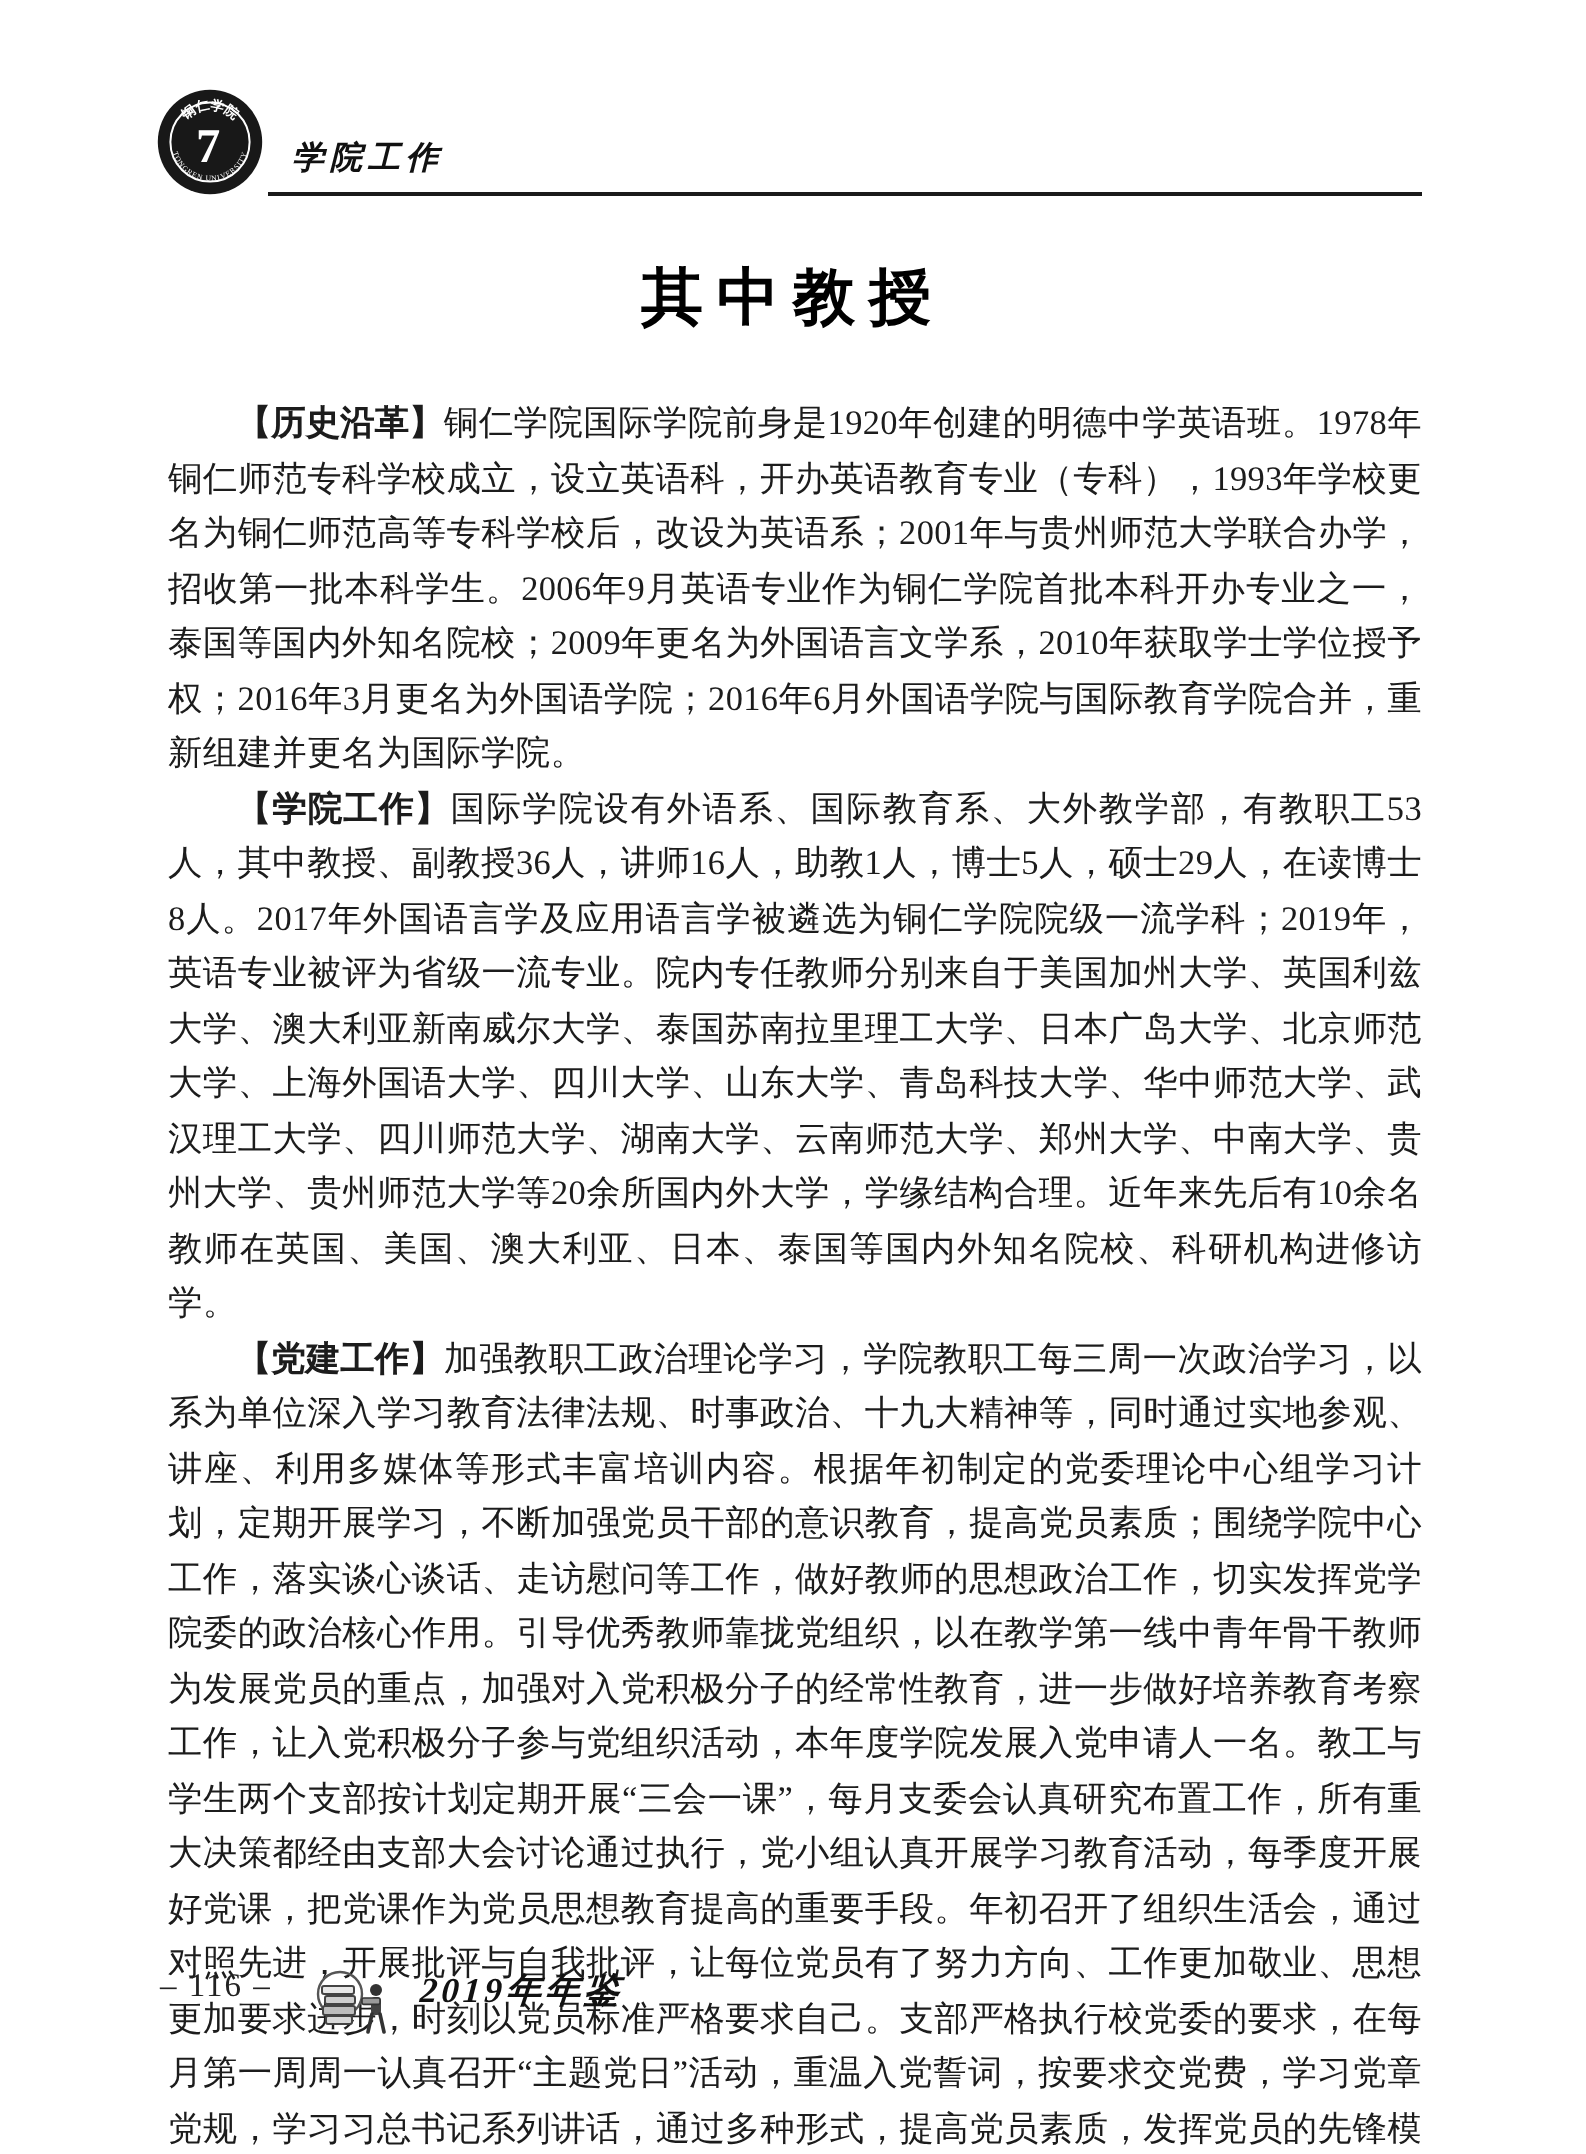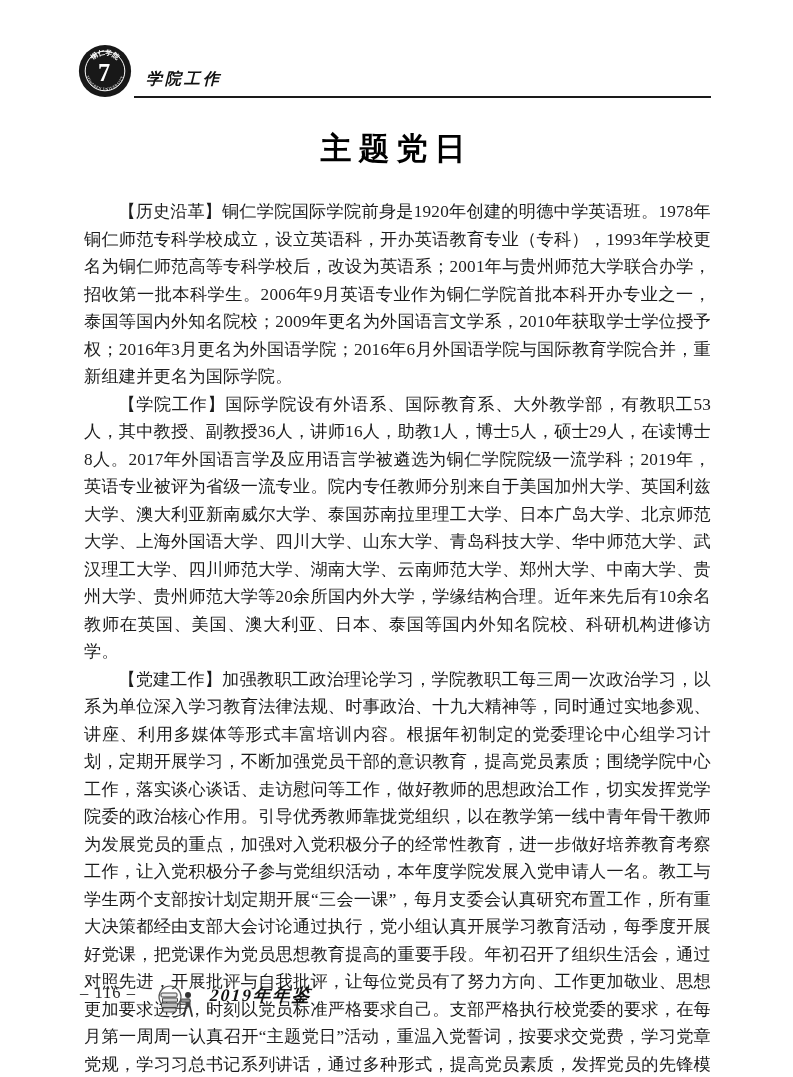--- a/index.html
+++ b/index.html
@@ -45,21 +45,21 @@
     margin: 0;
     font-size: 17.2px;
     line-height: 27.5px;
     text-align: justify;
     text-indent: 2em;
     letter-spacing: 0.2px;
     color: #1c1c1c;
   }
   .para-label {
     font-family: "Liberation Sans", sans-serif;
-    font-weight: 400;
+    font-weight: 700;
     letter-spacing: 0;
   }
 
   
   .footer {
     position: absolute; top: 983px; left: 80px;
     display: flex; align-items: flex-start;
     height: 42px;
   }
   .page-number {
@@ -88,21 +88,21 @@
       <text font-size="4.2" fill="#ffffff" letter-spacing="0.5">
         <textPath href="#arcBot" startOffset="50%" text-anchor="middle">TONGREN UNIVERSITY</textPath>
       </text>
       <text x="29" y="41" font-size="27" font-weight="bold" fill="#ffffff" text-anchor="middle" font-family="Liberation Serif, serif">7</text>
     </svg>
   </div>
   <div class="section-label">学院工作</div>
 </div>
 <div class="header-rule"></div>
 
-<h1 class="page-title">主题党日</h1>
+<h1 class="page-title">其中教授</h1>
 
 <div class="article">
   <p><span class="para-label">【历史沿革】</span><span>铜仁学院国际学院前身是1920年创建的明德中学英语班。1978年铜仁师范专科学校成立，设立英语科，开办英语教育专业（专科），1993年学校更名为铜仁师范高等专科学校后，改设为英语系；2001年与贵州师范大学联合办学，招收第一批本科学生。2006年9月英语专业作为铜仁学院首批本科开办专业之一，泰国等国内外知名院校；2009年更名为外国语言文学系，2010年获取学士学位授予权；2016年3月更名为外国语学院；2016年6月外国语学院与国际教育学院合并，重新组建并更名为国际学院。</span></p>
   <p><span class="para-label">【学院工作】</span><span>国际学院设有外语系、国际教育系、大外教学部，有教职工53人，其中教授、副教授36人，讲师16人，助教1人，博士5人，硕士29人，在读博士8人。2017年外国语言学及应用语言学被遴选为铜仁学院院级一流学科；2019年，英语专业被评为省级一流专业。院内专任教师分别来自于美国加州大学、英国利兹大学、澳大利亚新南威尔大学、泰国苏南拉里理工大学、日本广岛大学、北京师范大学、上海外国语大学、四川大学、山东大学、青岛科技大学、华中师范大学、武汉理工大学、四川师范大学、湖南大学、云南师范大学、郑州大学、中南大学、贵州大学、贵州师范大学等20余所国内外大学，学缘结构合理。近年来先后有10余名教师在英国、美国、澳大利亚、日本、泰国等国内外知名院校、科研机构进修访学。</span></p>
   <p><span class="para-label">【党建工作】</span><span>加强教职工政治理论学习，学院教职工每三周一次政治学习，以系为单位深入学习教育法律法规、时事政治、十九大精神等，同时通过实地参观、讲座、利用多媒体等形式丰富培训内容。根据年初制定的党委理论中心组学习计划，定期开展学习，不断加强党员干部的意识教育，提高党员素质；围绕学院中心工作，落实谈心谈话、走访慰问等工作，做好教师的思想政治工作，切实发挥党学院委的政治核心作用。引导优秀教师靠拢党组织，以在教学第一线中青年骨干教师为发展党员的重点，加强对入党积极分子的经常性教育，进一步做好培养教育考察工作，让入党积极分子参与党组织活动，本年度学院发展入党申请人一名。教工与学生两个支部按计划定期开展“三会一课”，每月支委会认真研究布置工作，所有重大决策都经由支部大会讨论通过执行，党小组认真开展学习教育活动，每季度开展好党课，把党课作为党员思想教育提高的重要手段。年初召开了组织生活会，通过对照先进，开展批评与自我批评，让每位党员有了努力方向、工作更加敬业、思想更加要求进步，时刻以党员标准严格要求自己。支部严格执行校党委的要求，在每月第一周周一认真召开“主题党日”活动，重温入党誓词，按要求交党费，学习党章党规，学习习总书记系列讲话，通过多种形式，提高党员素质，发挥党员的先锋模范作用。广大党员立足本职，爱岗敬业，不断进取，扎实工作，在各自的岗位上发挥先锋作用。经校党委批准，本年度学院评选出了一名教师星级党员和一名学生星级党员，激发了党员的活力，促进党员充分发挥先锋模范作用。把党组织工作融入到学院教育教学各项工作中。学院党委把党组织工作融入到学院教育教学各项工作中，防止了“两张皮”。把抓好学生德育工作和教职工思想政治工作作为党建工作的重要任务，引导教职工增强政治</span></p>
 </div>
 
 <div class="footer">
   <span class="page-number">– 116 –</span>
   <span class="mascot-wrap">

